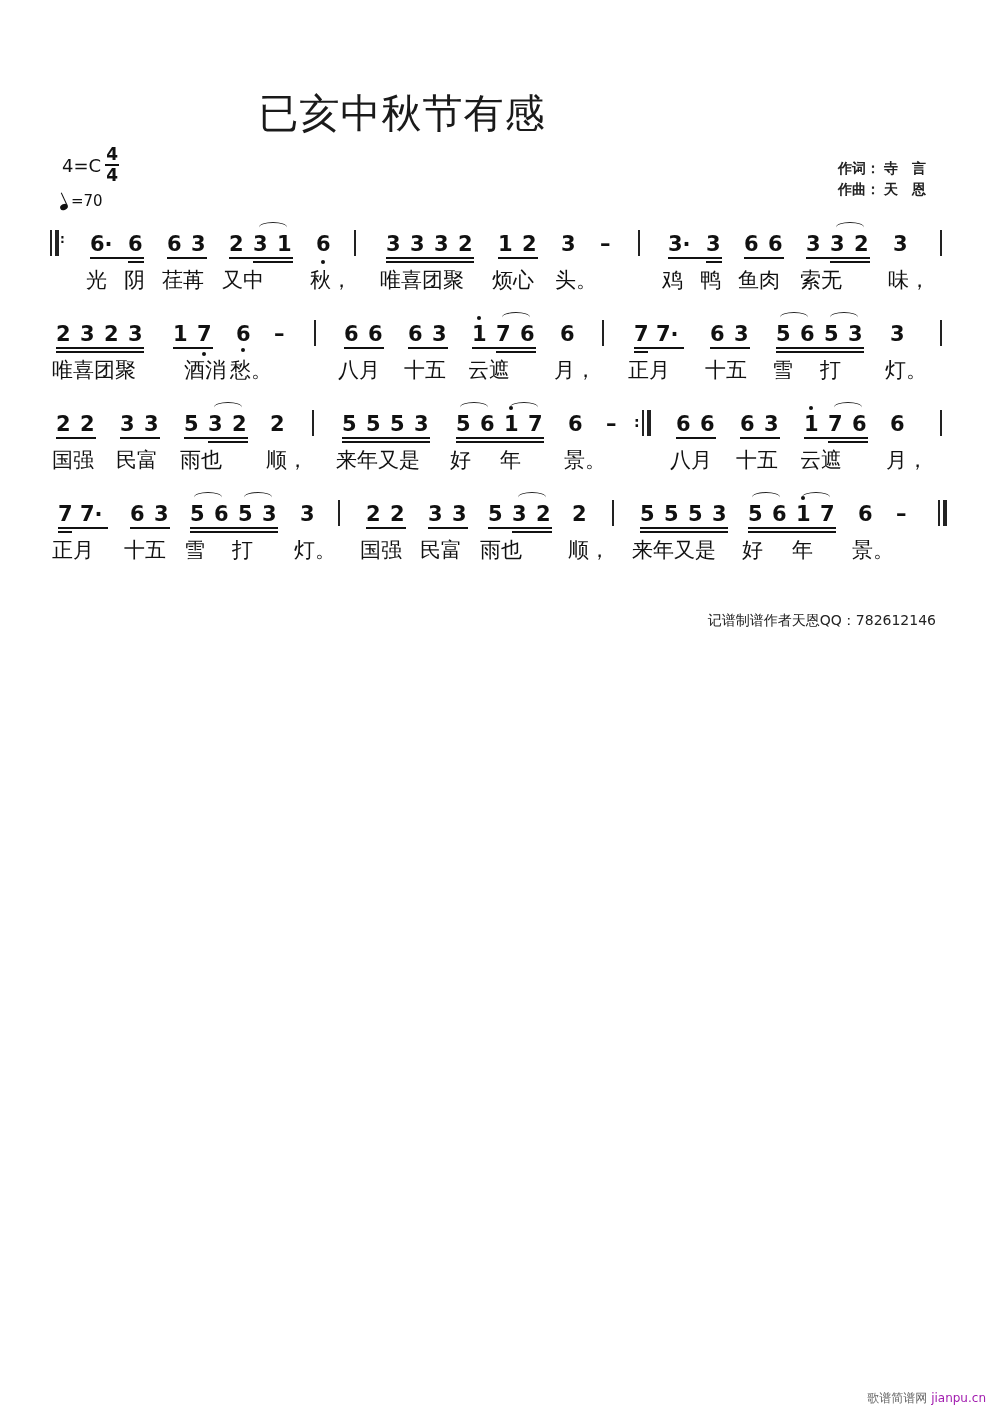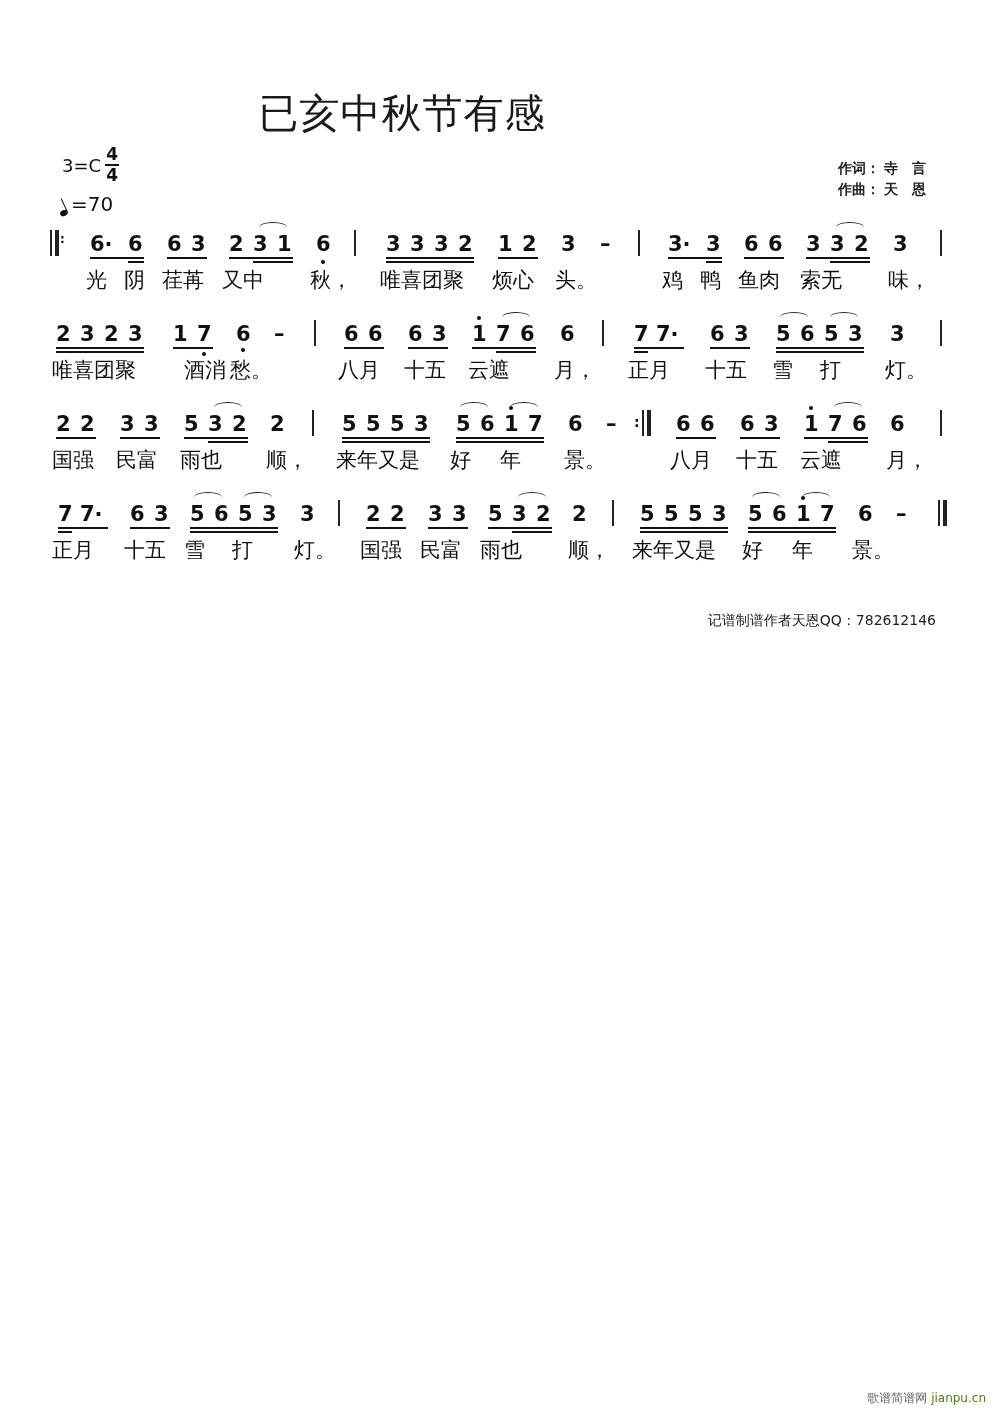--- a/index.html
+++ b/index.html
@@ -4,48 +4,48 @@
 <style>
   html, body { margin: 0; padding: 0; background: #ffffff; }
   body { width: 1000px; height: 1415px; position: relative; overflow: hidden;
          font-family: "DejaVu Sans", "Liberation Sans", sans-serif; color: #111; }
   .title { position: absolute; left: 0; width: 804px; top: 86px; text-align: center;
            font-size: 40px; font-weight: normal; letter-spacing: 1px; color: #1a1a1a; }
   .key { position: absolute; left: 62px; top: 146px; font-size: 18px; display: flex; align-items: center; }
   .frac { display: inline-flex; flex-direction: column; align-items: center; margin-left: 4px;
           font-weight: bold; font-size: 17px; line-height: 17px; }
   .frac .bar { width: 14px; height: 2px; background: #111; margin: 1px 0; }
-  .tempo { position: absolute; left: 60px; top: 192px; font-size: 20px; display: flex; align-items: flex-end; }
+  .tempo { position: absolute; left: 60px; top: 192px; font-size: 15px; display: flex; align-items: flex-end; }
   .notehead { display: inline-block; width: 8px; height: 6px; background: #111; border-radius: 50%;
               transform: rotate(-25deg); position: relative; margin-right: 3px; }
   .notehead::after { content: ""; position: absolute; right: 0; bottom: 3px; width: 1.5px; height: 14px; background: #111; }
   .credits { position: absolute; right: 74px; top: 158px; font-size: 14px; line-height: 21px; color: #222; font-weight: bold; }
   .credits div { display: flex; gap: 4px; }
   .system { position: absolute; left: 50px; width: 900px; }
   .notes-row { position: relative; height: 40px; }
   .lyrics-row { position: relative; height: 34px; font-size: 21px; }
   .tok { position: absolute; font-weight: bold; font-size: 21px; top: 8px; }
   .ul1 { position: absolute; height: 2px; background: #111; }
   .barline { position: absolute; top: 6px; width: 2px; height: 26px; background: #222; }
   .dbl { position: absolute; top: 6px; height: 26px; width: 8px; border-left: 2px solid #222; }
   .dbl::after { content:""; position:absolute; left:3px; top:0; width:4px; height:26px; background:#222; }
   .dot-above { position: absolute; width: 4px; height: 4px; border-radius: 50%; background: #111; }
   .slur { position: absolute; height: 10px; border-top: 1.5px solid #222; border-radius: 50% 50% 0 0; }
   .lyr { position: absolute; top: 2px; white-space: nowrap; }
   .footer-credit { position: absolute; right: 64px; top: 612px; font-size: 14px; color: #222; }
   .watermark { position: absolute; right: 14px; bottom: 8px; font-size: 12px; color: #666; }
-  .watermark .site { color: #4d7c0f; }
+  .watermark .site { color: #a21caf; }
 </style>
 </head>
 <body>
 
 <div class="title">已亥中秋节有感</div>
 
 <div class="key">
-  <span>3=C</span>
+  <span>4=C</span>
   <span class="frac">
     <span>4</span>
     <span class="bar"></span>
     <span>4</span>
   </span>
 </div>
 
 <div class="tempo">
   <span class="notehead"></span>
   <span>=70</span>

